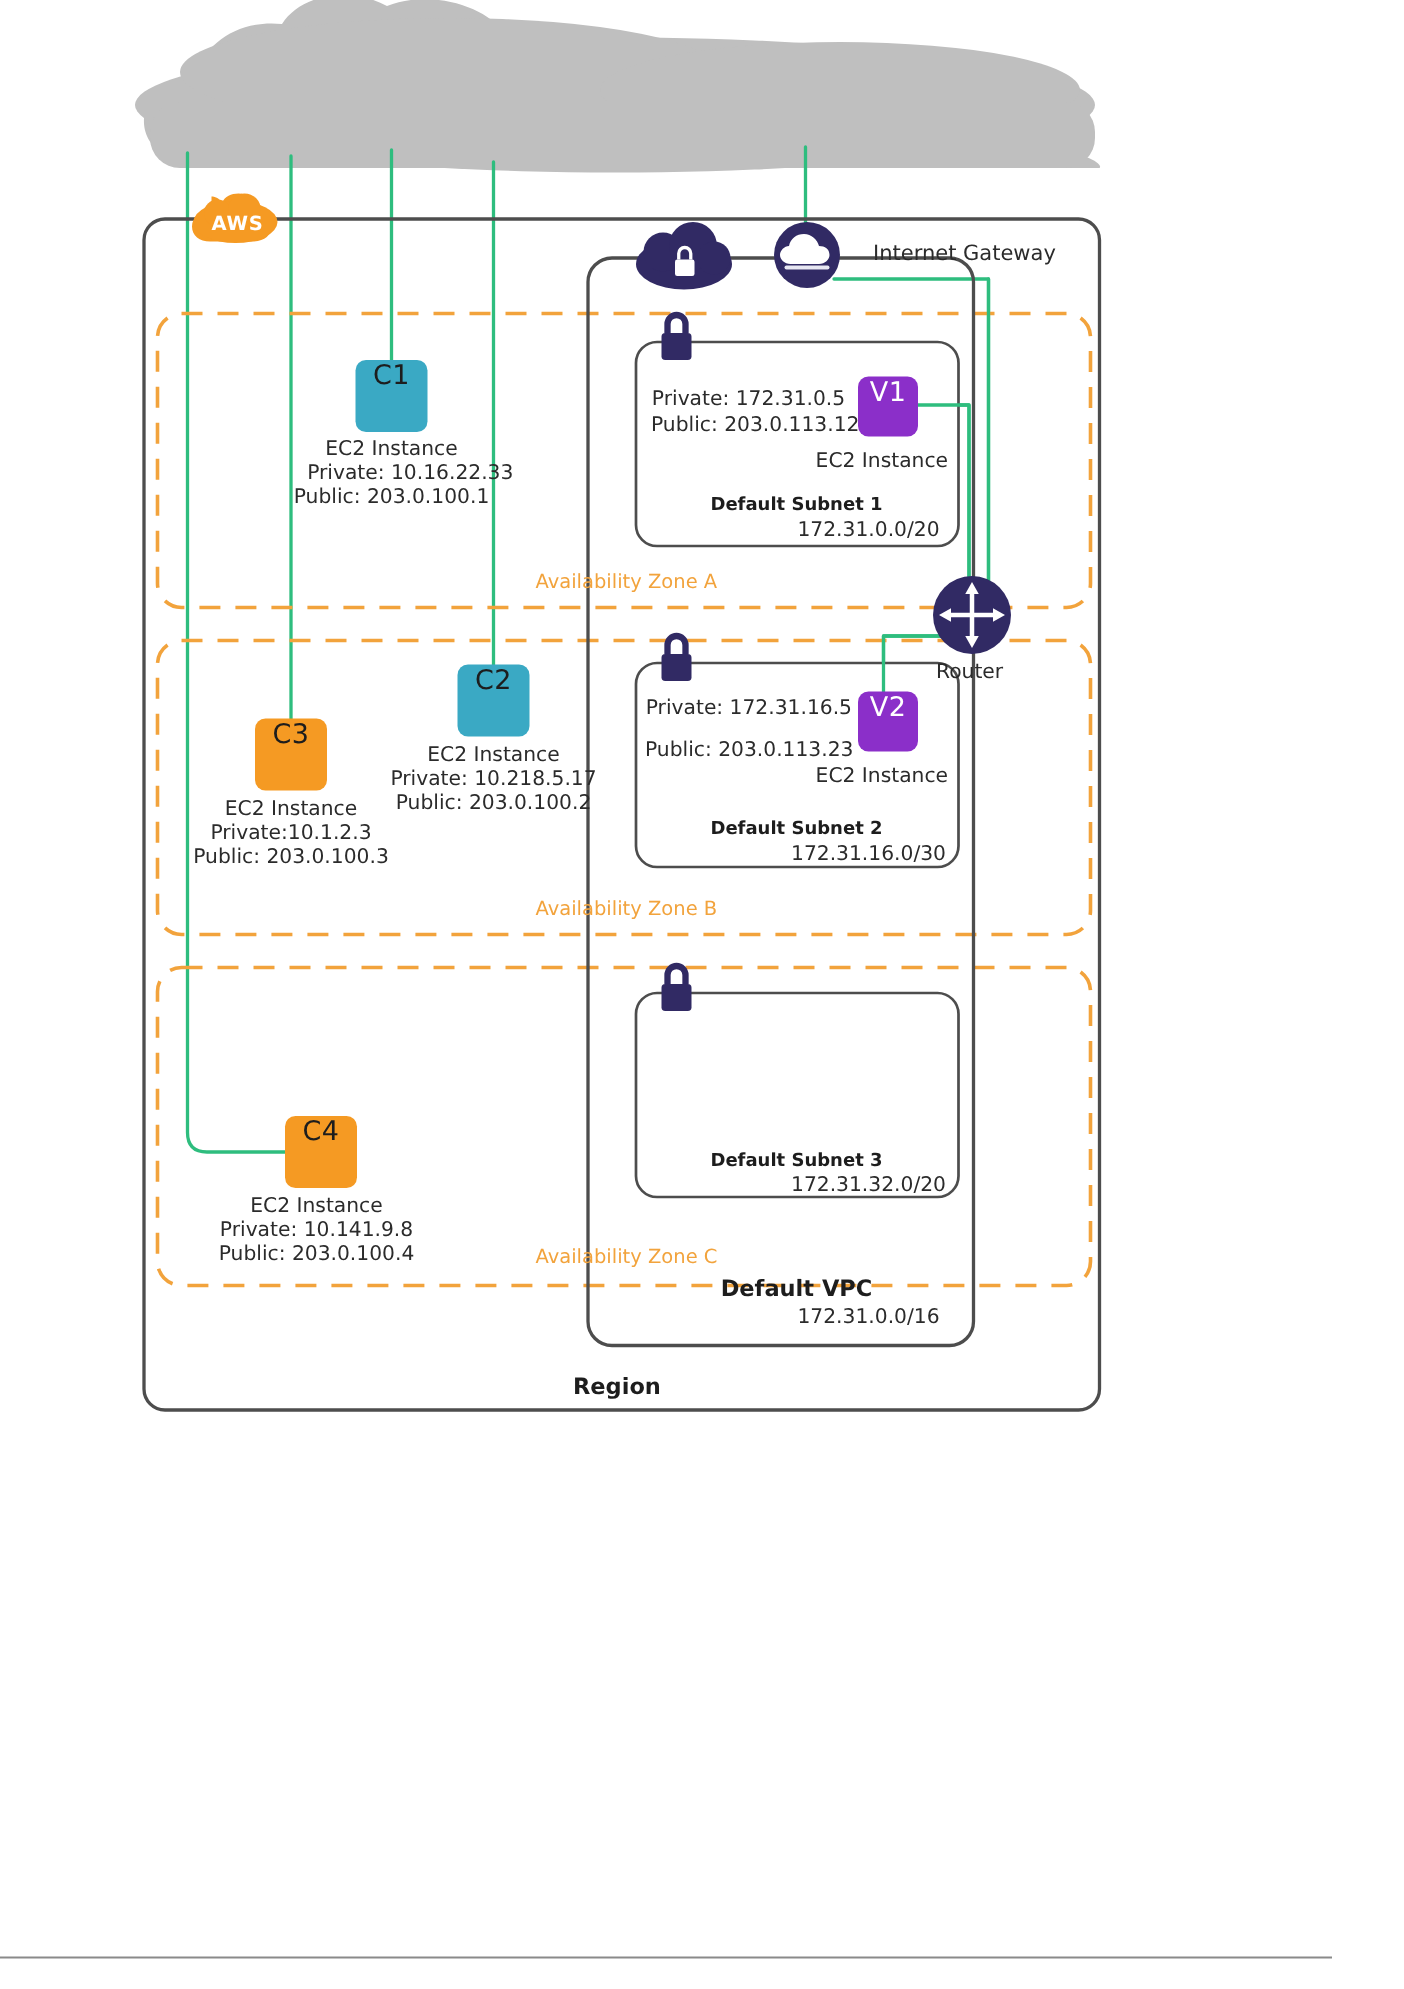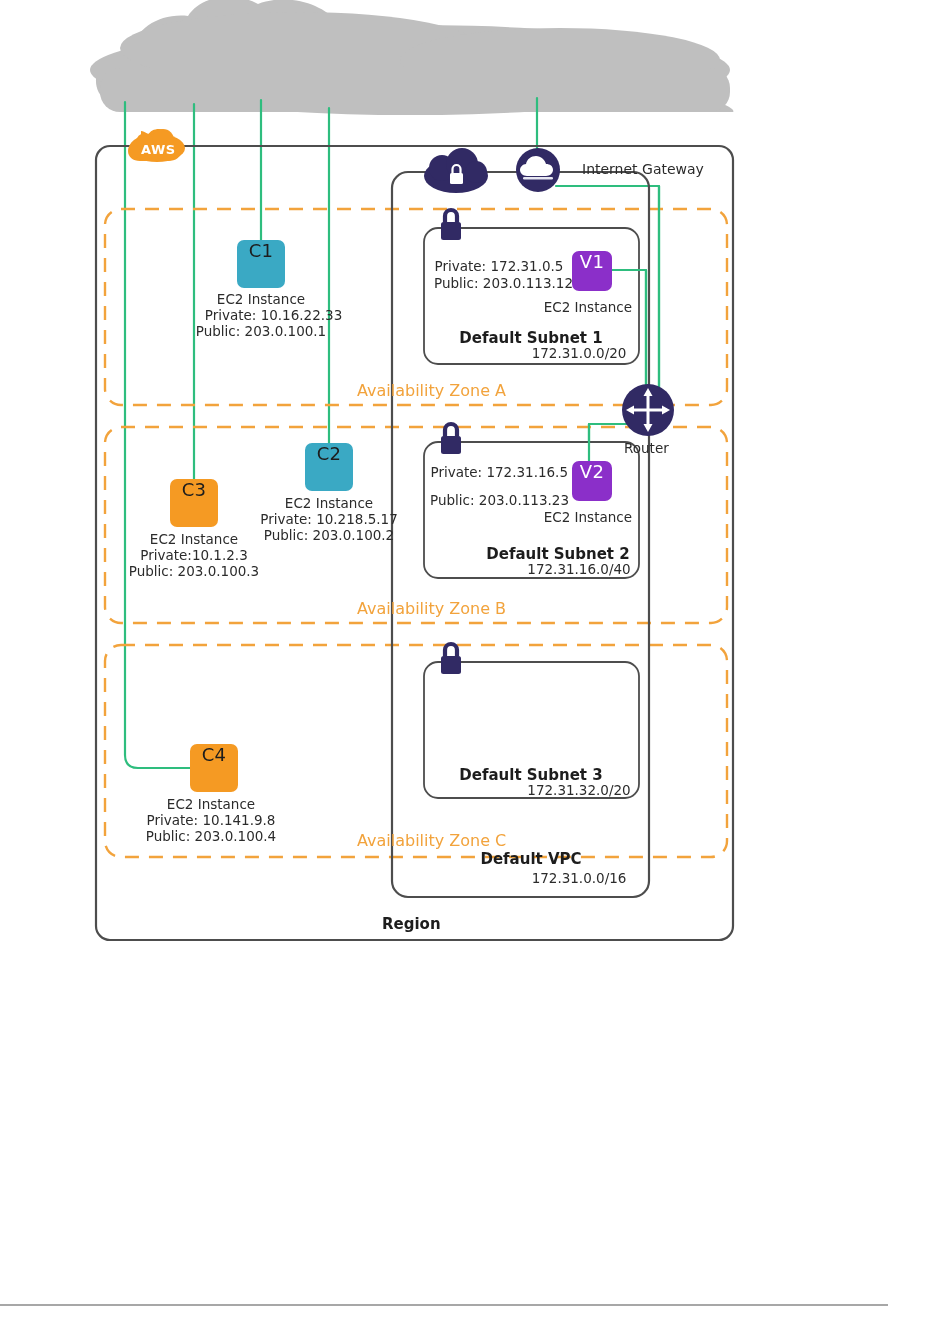--- a/index.html
+++ b/index.html
@@ -3,31 +3,31 @@
 <meta charset="utf-8">
 <style>
   html,body{margin:0;padding:0;background:#ffffff;}
   body{font-family:"DejaVu Sans","Liberation Sans",sans-serif;}
   #canvas{position:relative;width:888px;height:1326px;overflow:hidden;background:#fff;}
   #svgroot{position:absolute;left:0;top:0;width:936px;height:1326px;}
 
   .txt{position:absolute;color:#2b2b2b;font-size:13.5px;line-height:16.5px;white-space:nowrap;}
   .txt.c{text-align:center;transform:translateX(-50%);}
   .txt.r{text-align:right;}
-  .az-label{position:absolute;color:#f2a33c;font-size:16px;white-space:nowrap;}
+  .az-label{position:absolute;color:#f2a33c;font-size:13px;white-space:nowrap;}
 
   .node{position:absolute;border-radius:7px;display:flex;justify-content:center;
         color:#1d1d1d;font-size:18px;letter-spacing:.3px;}
   .node.teal{background:#3aa9c4;}
   .node.orange{background:#f59a23;}
   .node.purple{background:#8b2fc9;color:#fff;}
 
   .region-title{position:absolute;font-weight:bold;font-size:15px;color:#1d1d1d;}
   .vpc-title{position:absolute;font-weight:bold;font-size:15px;color:#1d1d1d;text-align:center;transform:translateX(-50%);}
-  .sub-title{position:absolute;font-weight:bold;font-size:15px;color:#1d1d1d;text-align:center;transform:translateX(-50%);}
+  .sub-title{position:absolute;font-weight:bold;font-size:12px;color:#1d1d1d;text-align:center;transform:translateX(-50%);}
   .ip{position:absolute;font-size:13.5px;color:#2b2b2b;text-align:center;transform:translateX(-50%);margin-left:48px;}
   .router-label{position:absolute;font-size:13.5px;color:#2b2b2b;}
   .igw-label{position:absolute;font-size:14px;color:#2b2b2b;margin-left:20px;}
   .aws-word{position:absolute;color:#fff;font-weight:bold;font-size:13px;letter-spacing:.5px;}
 </style>
 </head>
 <body>
 
 <div id="canvas">
 
@@ -191,22 +191,22 @@
   <div class="txt r" style="left:480px;top:299px;width:152px;">EC2 Instance</div>
   <div class="sub-title" style="left:531px;top:329px;">Default Subnet 1</div>
   <div class="ip" style="left:531px;top:345px;">172.31.0.0/20</div>
 
   <div class="txt r" style="left:430px;top:464px;width:138px;">Private: 172.31.16.5</div>
   <div class="txt r" style="left:430px;top:492px;width:138px;">Public: 203.0.113.23</div>
   <div class="node purple" style="left:572px;top:461px;width:40px;height:40px;">
     <span>V2</span>
   </div>
   <div class="txt r" style="left:480px;top:509px;width:152px;">EC2 Instance</div>
-  <div class="sub-title" style="left:531px;top:545px;margin-left:27px;">Default Subnet 2</div>
-  <div class="ip" style="left:531px;top:561px;">172.31.16.0/40</div>
+  <div class="sub-title" style="left:531px;top:545px;">Default Subnet 2</div>
+  <div class="ip" style="left:531px;top:561px;">172.31.16.0/30</div>
 
   <div class="sub-title" style="left:531px;top:766px;">Default Subnet 3</div>
   <div class="ip" style="left:531px;top:782px;">172.31.32.0/20</div>
 
   <div class="vpc-title" style="left:531px;top:850px;">Default VPC</div>
   <div class="ip" style="left:531px;top:870px;">172.31.0.0/16</div>
 
   <div class="region-title" style="left:382px;top:915px;text-align:right;">Region</div>
 
 </div>

